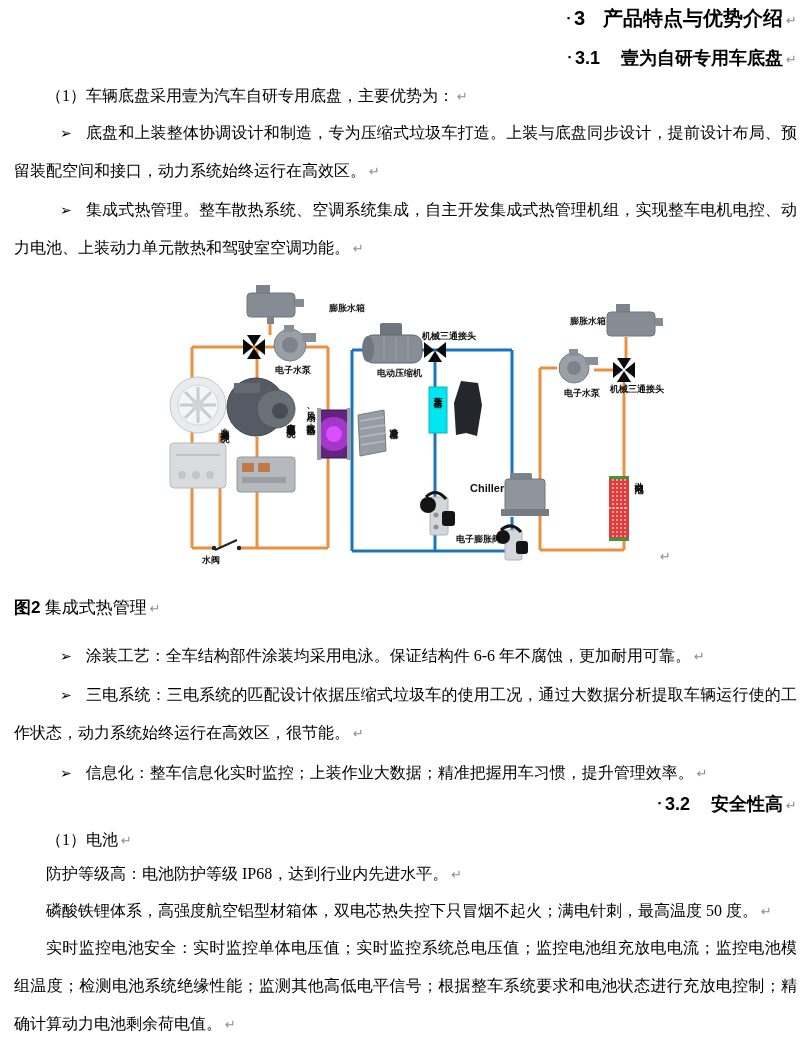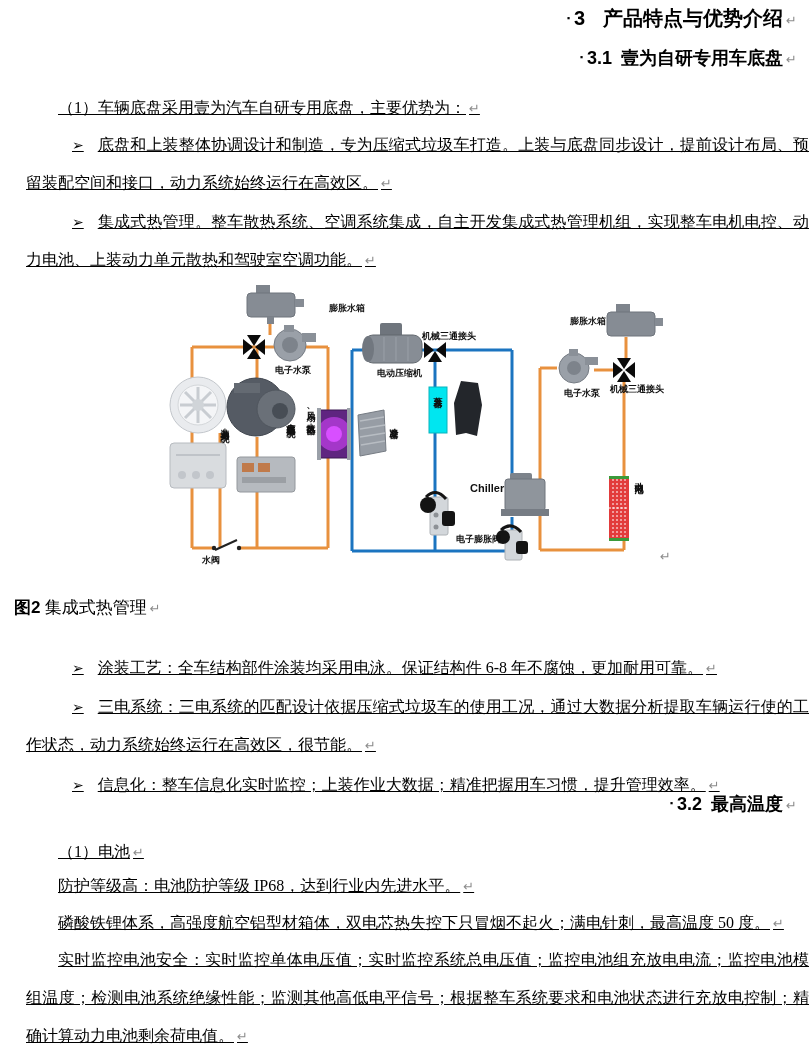--- a/index.html
+++ b/index.html
@@ -1,26 +1,26 @@
 <!DOCTYPE html>
 <html><head>
 <meta charset="utf-8">
 <style>
   html,body{margin:0;padding:0;background:#ffffff;}
   body{width:811px;height:1045px;position:relative;overflow:hidden;
        font-family:"Liberation Serif",serif;color:#000;}
   .abs{position:absolute;left:14px;width:783px;text-align:right;}
-  .body-p{font-size:16px;line-height:38px;text-align:justify;margin:12px;text-decoration:underline;}
+  .body-p{font-size:16px;line-height:38px;text-align:justify;margin:0;}
   .indent2{text-indent:32px;}
   .indent3{text-indent:46px;}
   .h1{font-family:"Liberation Sans",sans-serif;font-weight:bold;font-size:20px;line-height:26px;}
   .h2{font-family:"Liberation Sans",sans-serif;font-weight:bold;font-size:18px;line-height:24px;}
   .sq{font-size:9px;vertical-align:4px;margin-right:4px;}
   .h1 .num{margin-right:18px;}
-  .h2 .num{margin-right:9px;}
+  .h2 .num{margin-right:21px;}
   .ret{color:#8c8c8c;font-family:"DejaVu Sans",sans-serif;font-size:13px;margin-left:3px;font-weight:normal;}
   .bchar{font-family:"DejaVu Sans",sans-serif;font-size:14px;margin-right:14px;}
   .caption{font-size:17px;text-align:left;margin:0;}
   .caption b{font-family:"Liberation Sans",sans-serif;}
   
   .figure{position:absolute;left:144px;top:283px;width:520px;height:292px;}
   .fl{position:absolute;font:bold 9px "Liberation Sans",sans-serif;color:#101010;white-space:nowrap;}
   .fl.v{writing-mode:vertical-rl;letter-spacing:1px;}
   .fig-ret{position:absolute;left:513px;top:266px;}
   .ln-o{stroke:#E8913E;stroke-width:3;fill:none;}
@@ -246,27 +246,27 @@
   <div class="fl v" style="left:287px;top:107px">蒸发器</div>
   <div class="fl" style="left:326px;top:199px;font-size:11px">Chiller</div>
   <div class="fl" style="left:312px;top:250px">电子膨胀阀</div>
   <div class="fl v" style="left:488px;top:192px">动力电池</div>
   <div class="fl" style="left:58px;top:271px">水阀</div>
   <span class="ret fig-ret">↵</span>
 </div>
 
 <p class="abs caption" style="top:596px"><b>图2</b><span> 集成式热管理</span><span class="ret">↵</span></p>
 
-<p class="abs body-p indent3" style="top:637px"><span class="bchar">➢</span><span>涂装工艺：全车结构部件涂装均采用电泳。保证结构件 6-8 年不腐蚀，更加耐用可靠。</span><span class="ret">↵</span></p>
+<p class="abs body-p indent3" style="top:637px"><span class="bchar">➢</span><span>涂装工艺：全车结构部件涂装均采用电泳。保证结构件 6-6 年不腐蚀，更加耐用可靠。</span><span class="ret">↵</span></p>
 
 <p class="abs body-p indent3" style="top:676px"><span class="bchar">➢</span><span>三电系统：三电系统的匹配设计依据压缩式垃圾车的使用工况，通过大数据分析提取车辆运行使的工作状态，动力系统始终运行在高效区，很节能。</span><span class="ret">↵</span></p>
 
 <p class="abs body-p indent3" style="top:754px"><span class="bchar">➢</span><span>信息化：整车信息化实时监控；上装作业大数据；精准把握用车习惯，提升管理效率。</span><span class="ret">↵</span></p>
 
-<div class="abs h2" style="top:791px"><span class="sq">▪</span><span class="num">3.2</span><span>最高温度</span><span class="ret">↵</span></div>
+<div class="abs h2" style="top:791px"><span class="sq">▪</span><span class="num">3.2</span><span>安全性高</span><span class="ret">↵</span></div>
 
 <p class="abs body-p indent2" style="top:821px"><span>（1）电池</span><span class="ret">↵</span></p>
 
 <p class="abs body-p indent2" style="top:855px"><span>防护等级高：电池防护等级 IP68，达到行业内先进水平。</span><span class="ret">↵</span></p>
 
 <p class="abs body-p indent2" style="top:892px"><span>磷酸铁锂体系，高强度航空铝型材箱体，双电芯热失控下只冒烟不起火；满电针刺，最高温度 50 度。</span><span class="ret">↵</span></p>
 
 <p class="abs body-p indent2" style="top:929px"><span>实时监控电池安全：实时监控单体电压值；实时监控系统总电压值；监控电池组充放电电流；监控电池模组温度；检测电池系统绝缘性能；监测其他高低电平信号；根据整车系统要求和电池状态进行充放电控制；精确计算动力电池剩余荷电值。</span><span class="ret">↵</span></p>
 
 </body></html>

